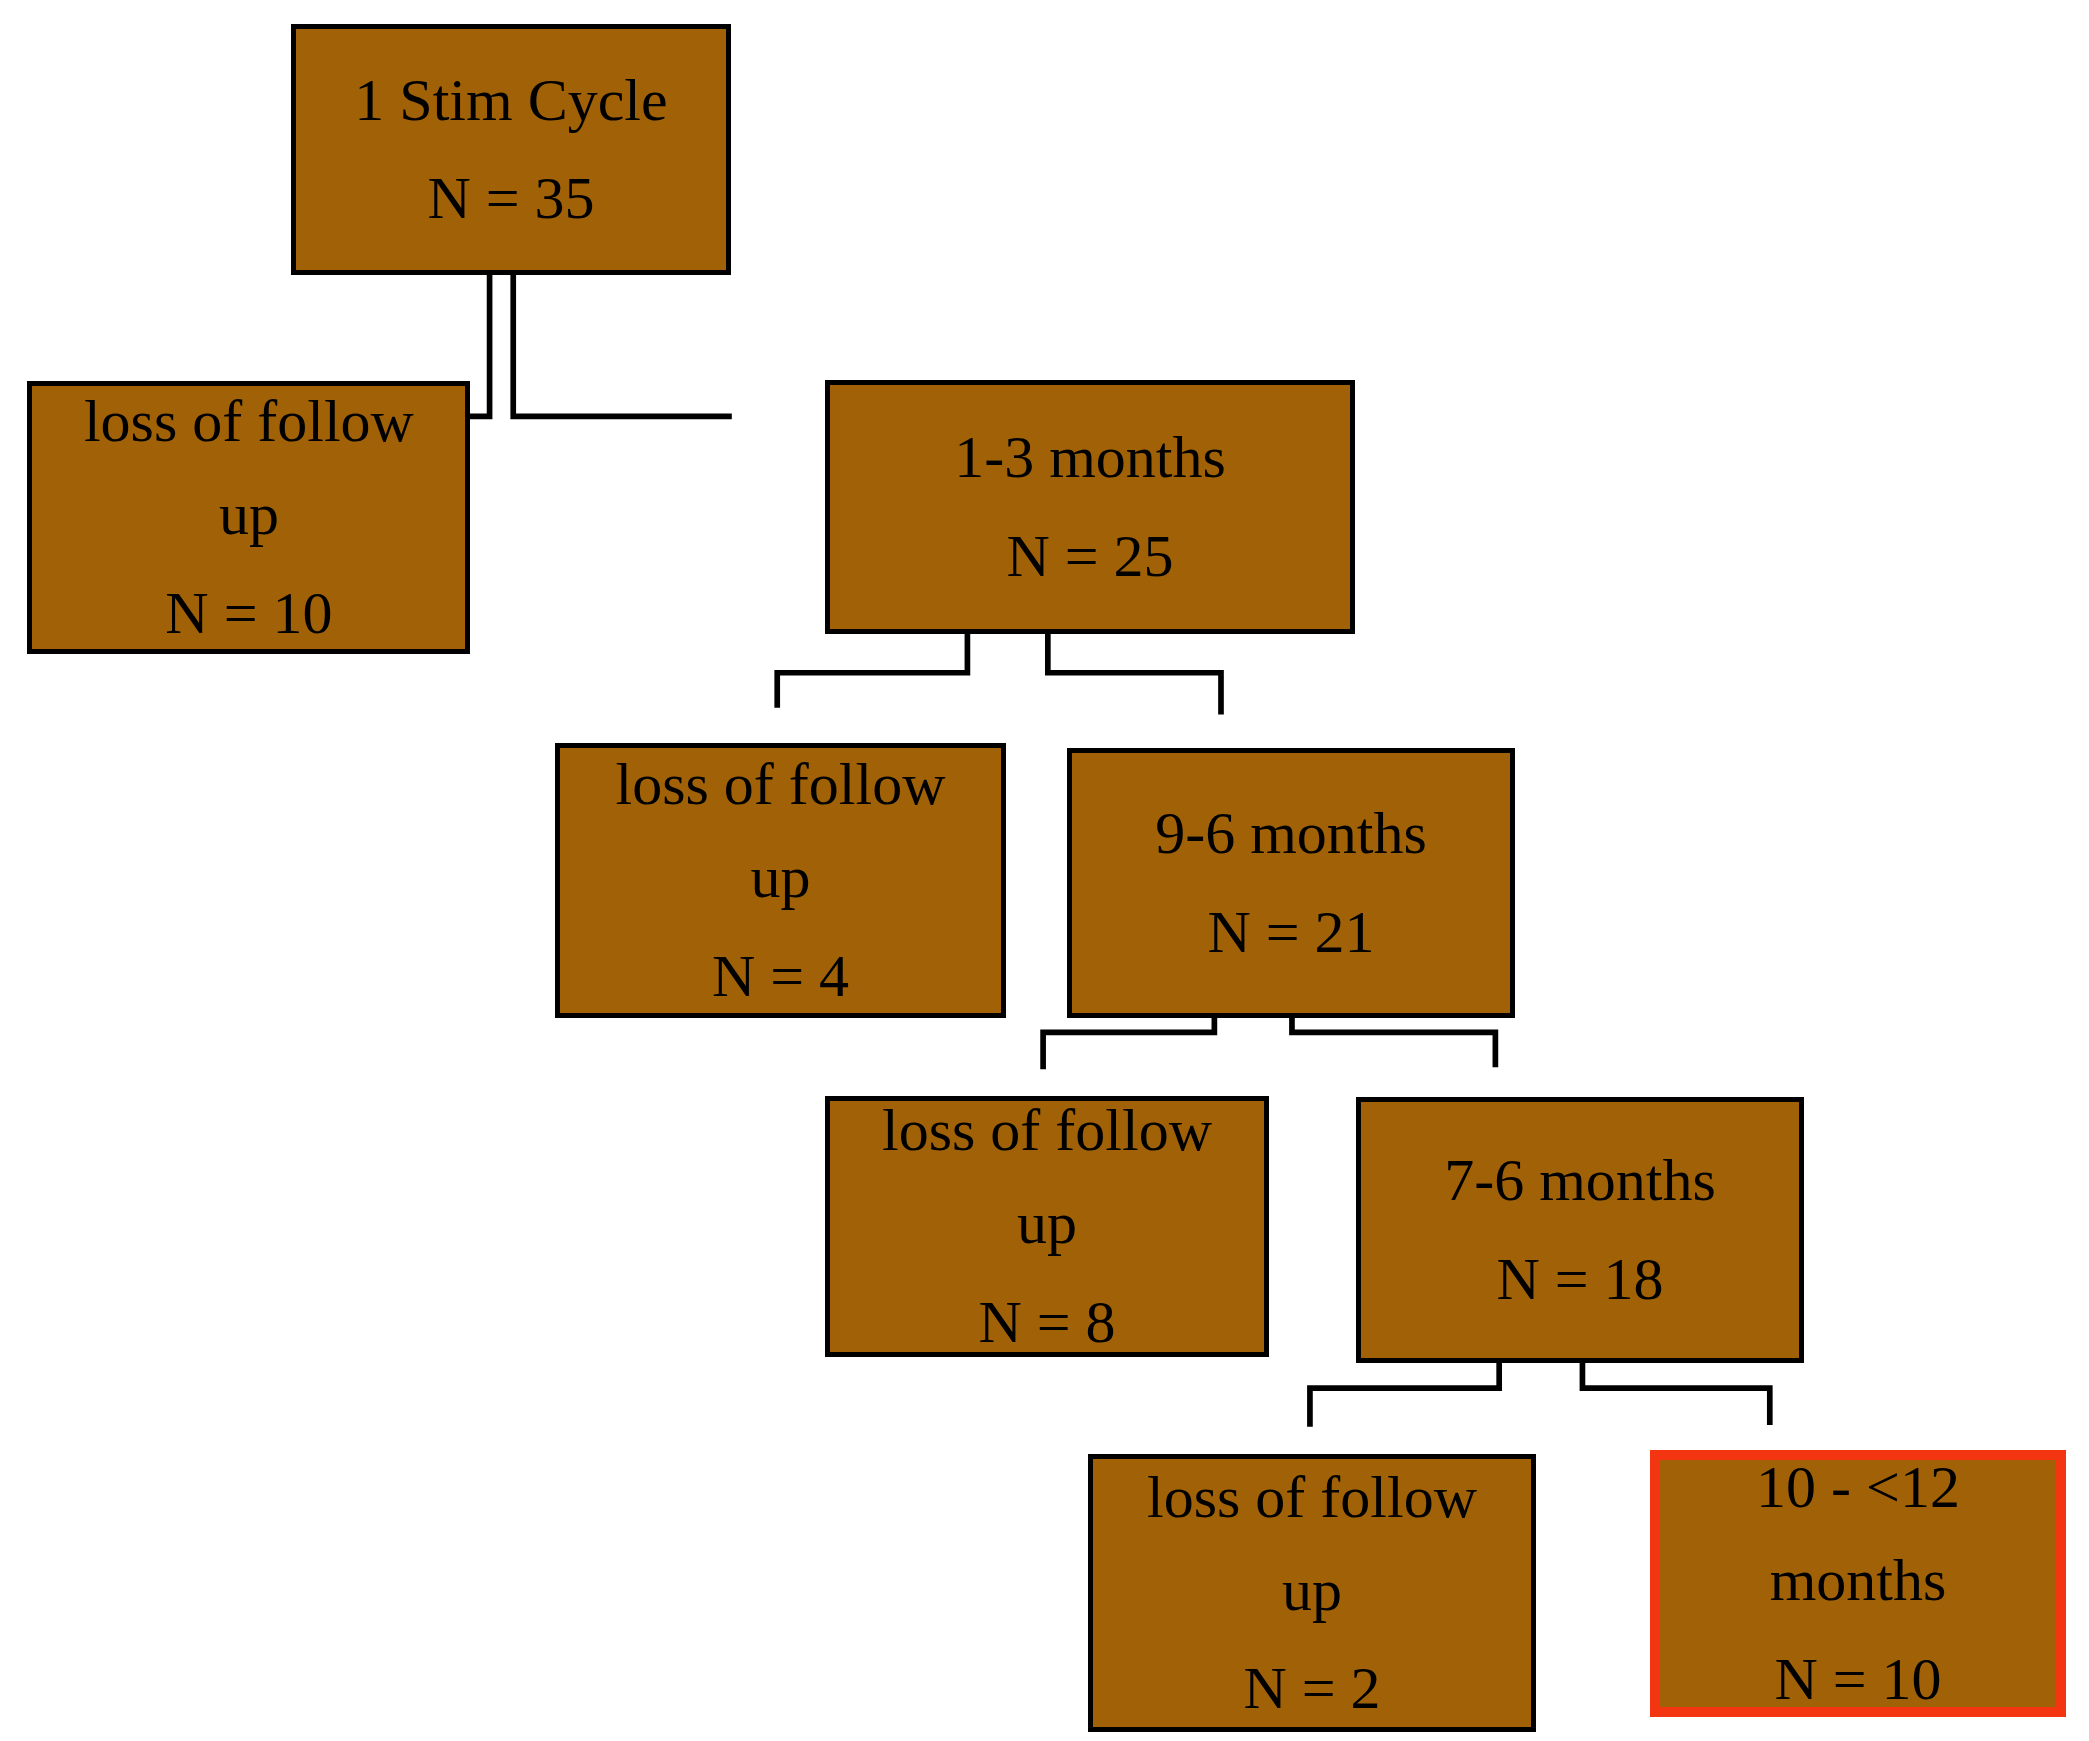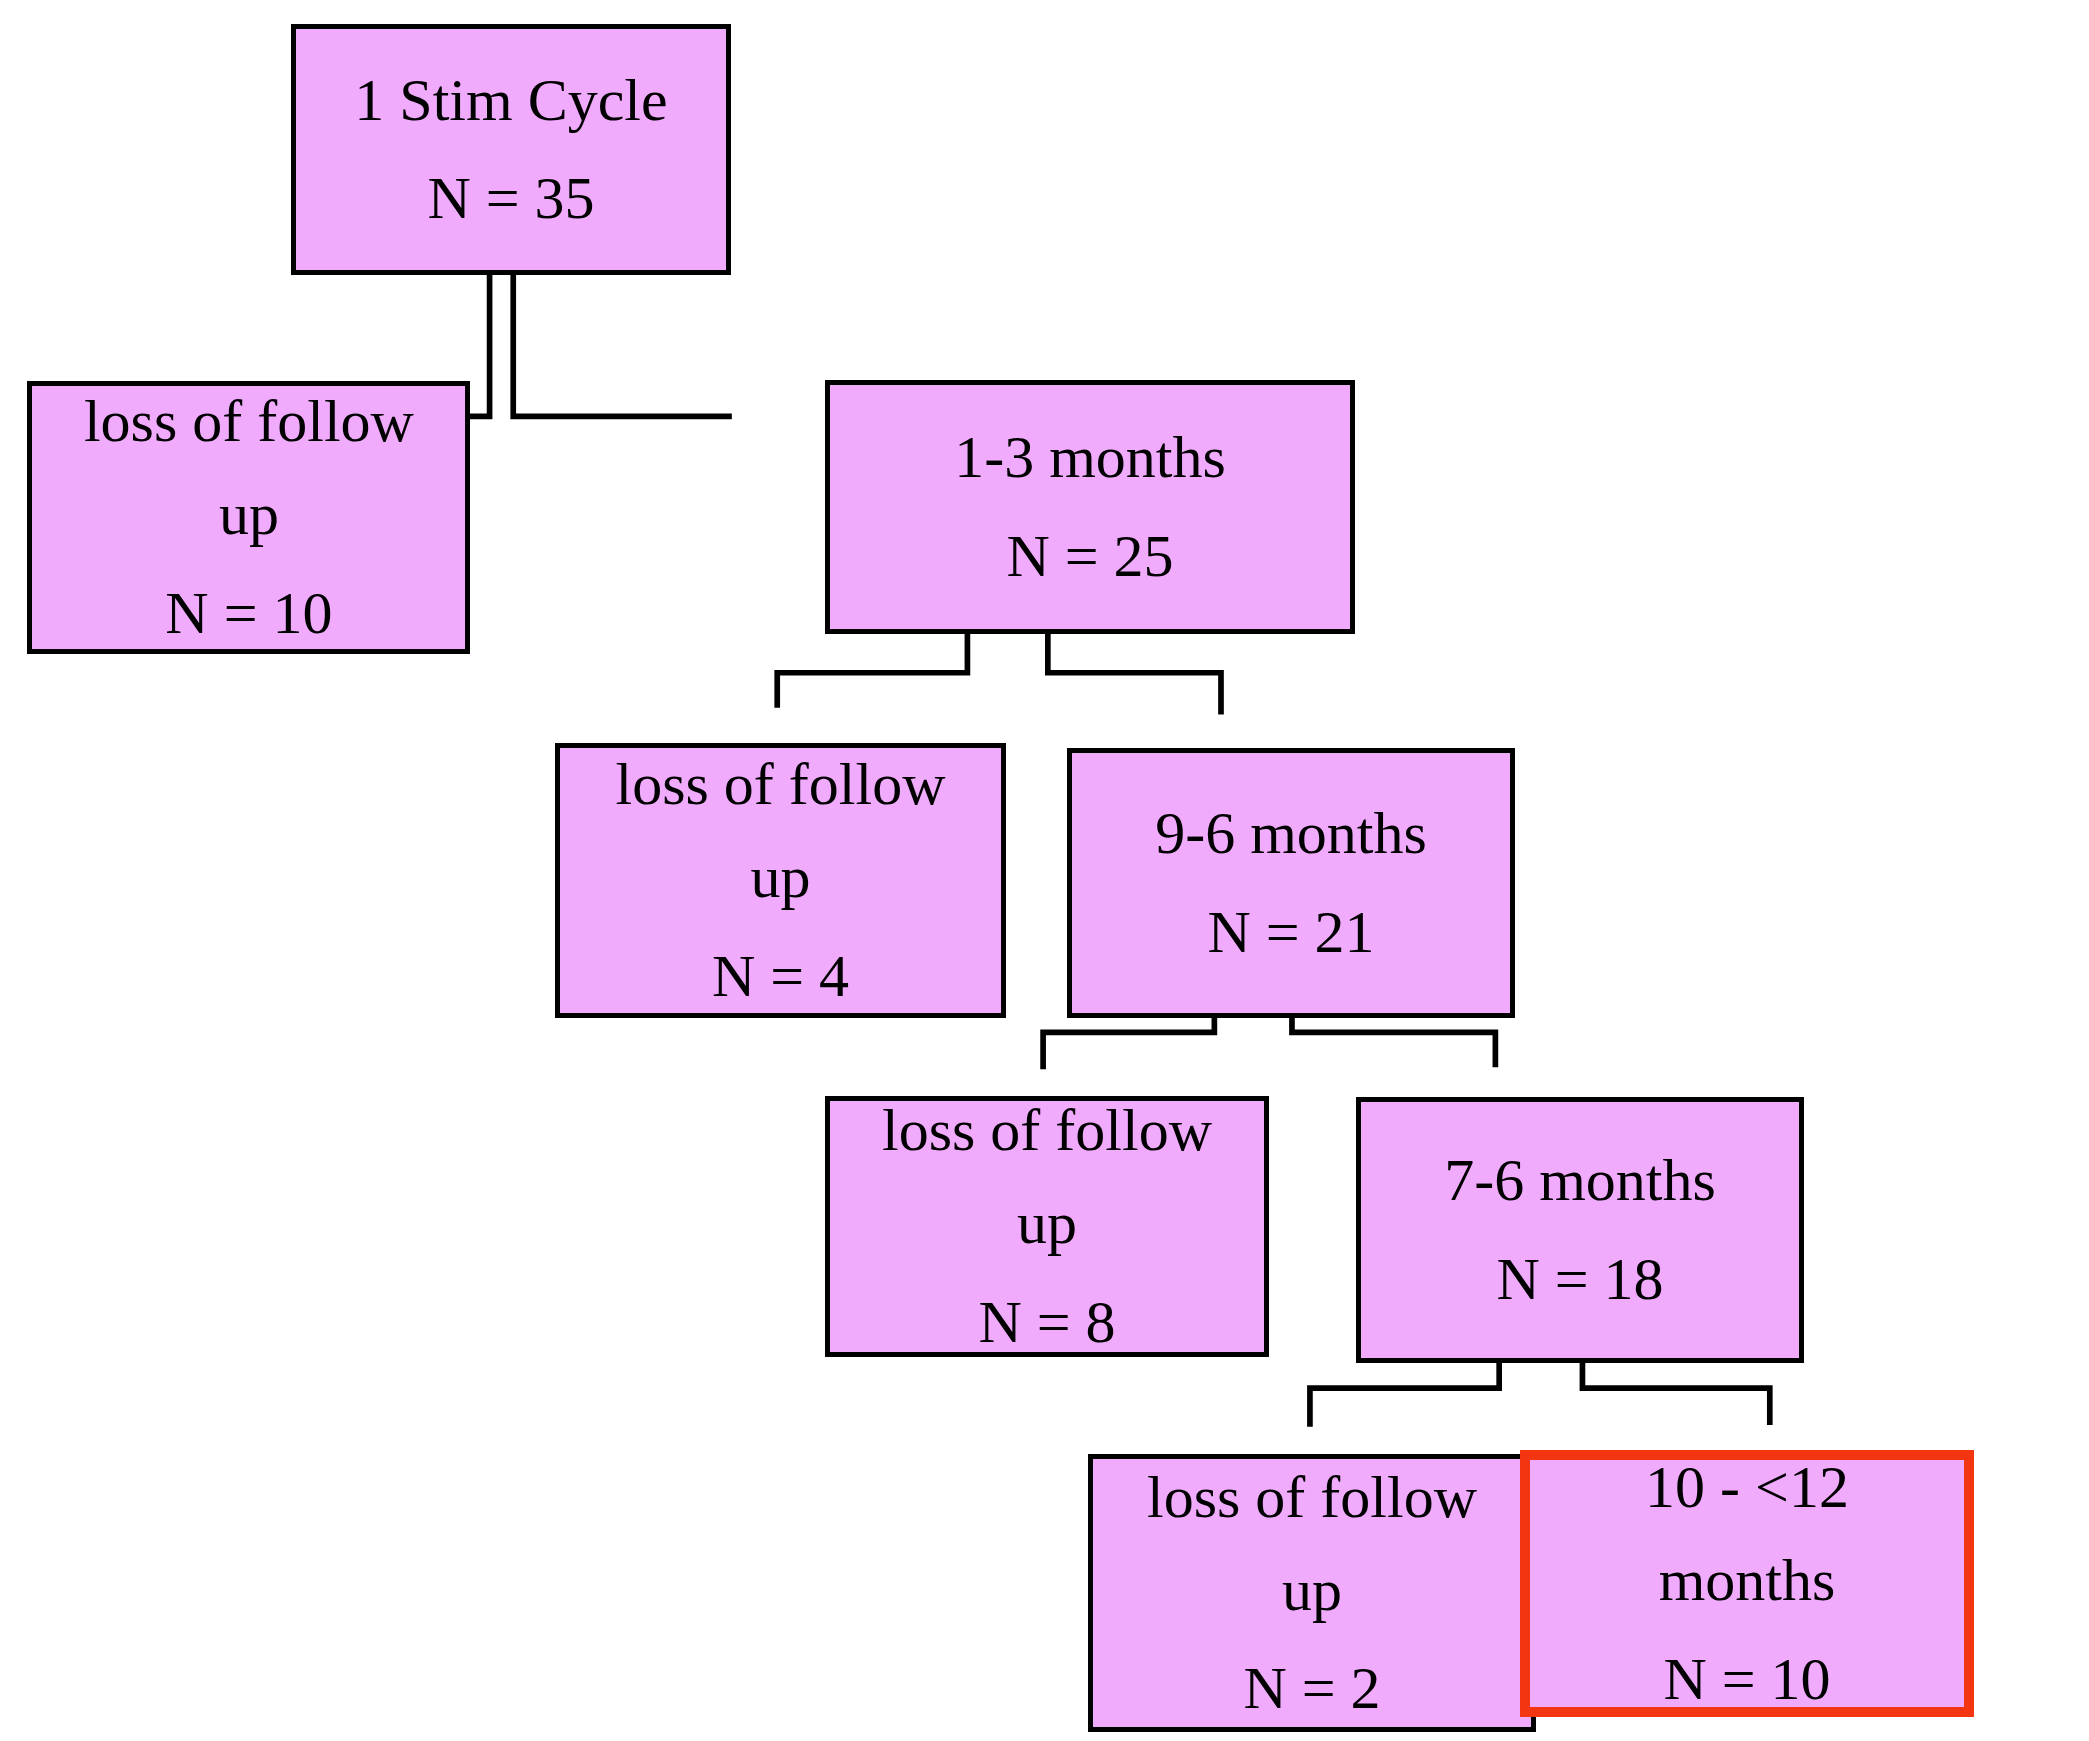--- a/index.html
+++ b/index.html
@@ -10,21 +10,21 @@
     font-family:"Liberation Serif","DejaVu Serif",serif;
     color:#000;
   }
   .stage{position:absolute;left:0;top:0;width:2090px;height:1741px;}
   svg.wires{position:absolute;left:0;top:0;display:block;}
   .wire{fill:none;stroke:#000000;stroke-width:6;stroke-linecap:butt;stroke-linejoin:miter;}
   .node{
     position:absolute;
     box-sizing:border-box;
     border:5.7px solid #000000;
-    background:#f0abfc;
+    background:#a16207;
     display:flex;flex-direction:column;
     align-items:center;justify-content:center;
     text-align:center;
     font-size:60px;
     line-height:93px;
     overflow:visible;
   }
   .node .label{white-space:pre-line;}
   .node .nvalue{margin-top:5.7px;}
   .node.highlighted{border:10.4px solid #f43512;}
@@ -85,20 +85,20 @@
     <div class="label">7-6 months</div>
     <div class="nvalue">N = 18</div>
   </div>
 
   <div class="node" style="left:1088px;top:1454px;width:448px;height:278px">
     <div class="label">loss of follow
 up</div>
     <div class="nvalue">N = 2</div>
   </div>
 
-  <div class="node highlighted" style="left:1520px;top:1450px;width:454px;height:267px">
+  <div class="node highlighted" style="left:1650px;top:1450px;width:416px;height:267px">
     <div class="label">10 - &lt;12
 months</div>
     <div class="nvalue">N = 10</div>
   </div>
 
 </div>
 
 
 </body></html>

